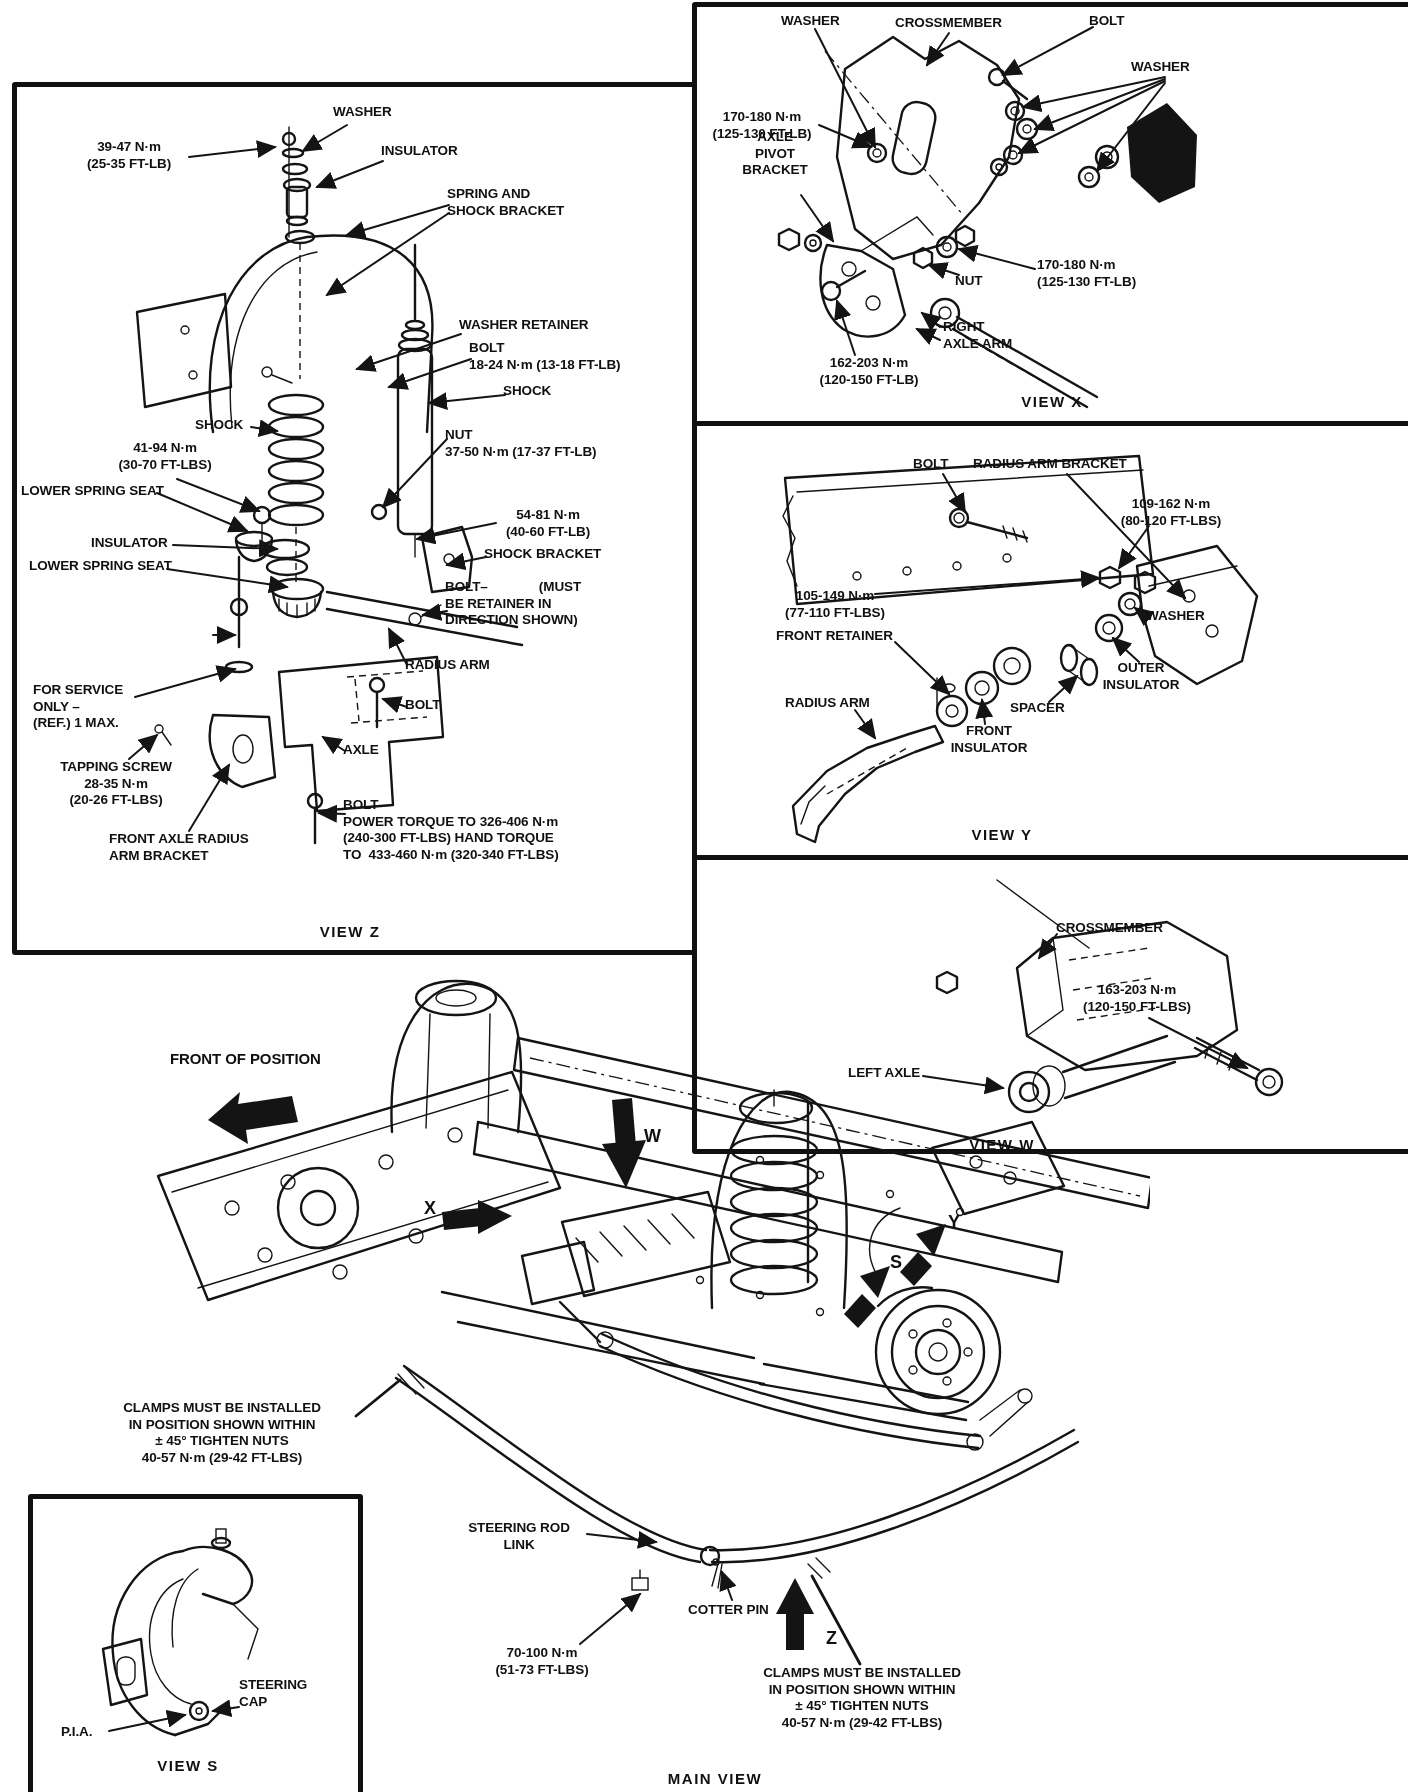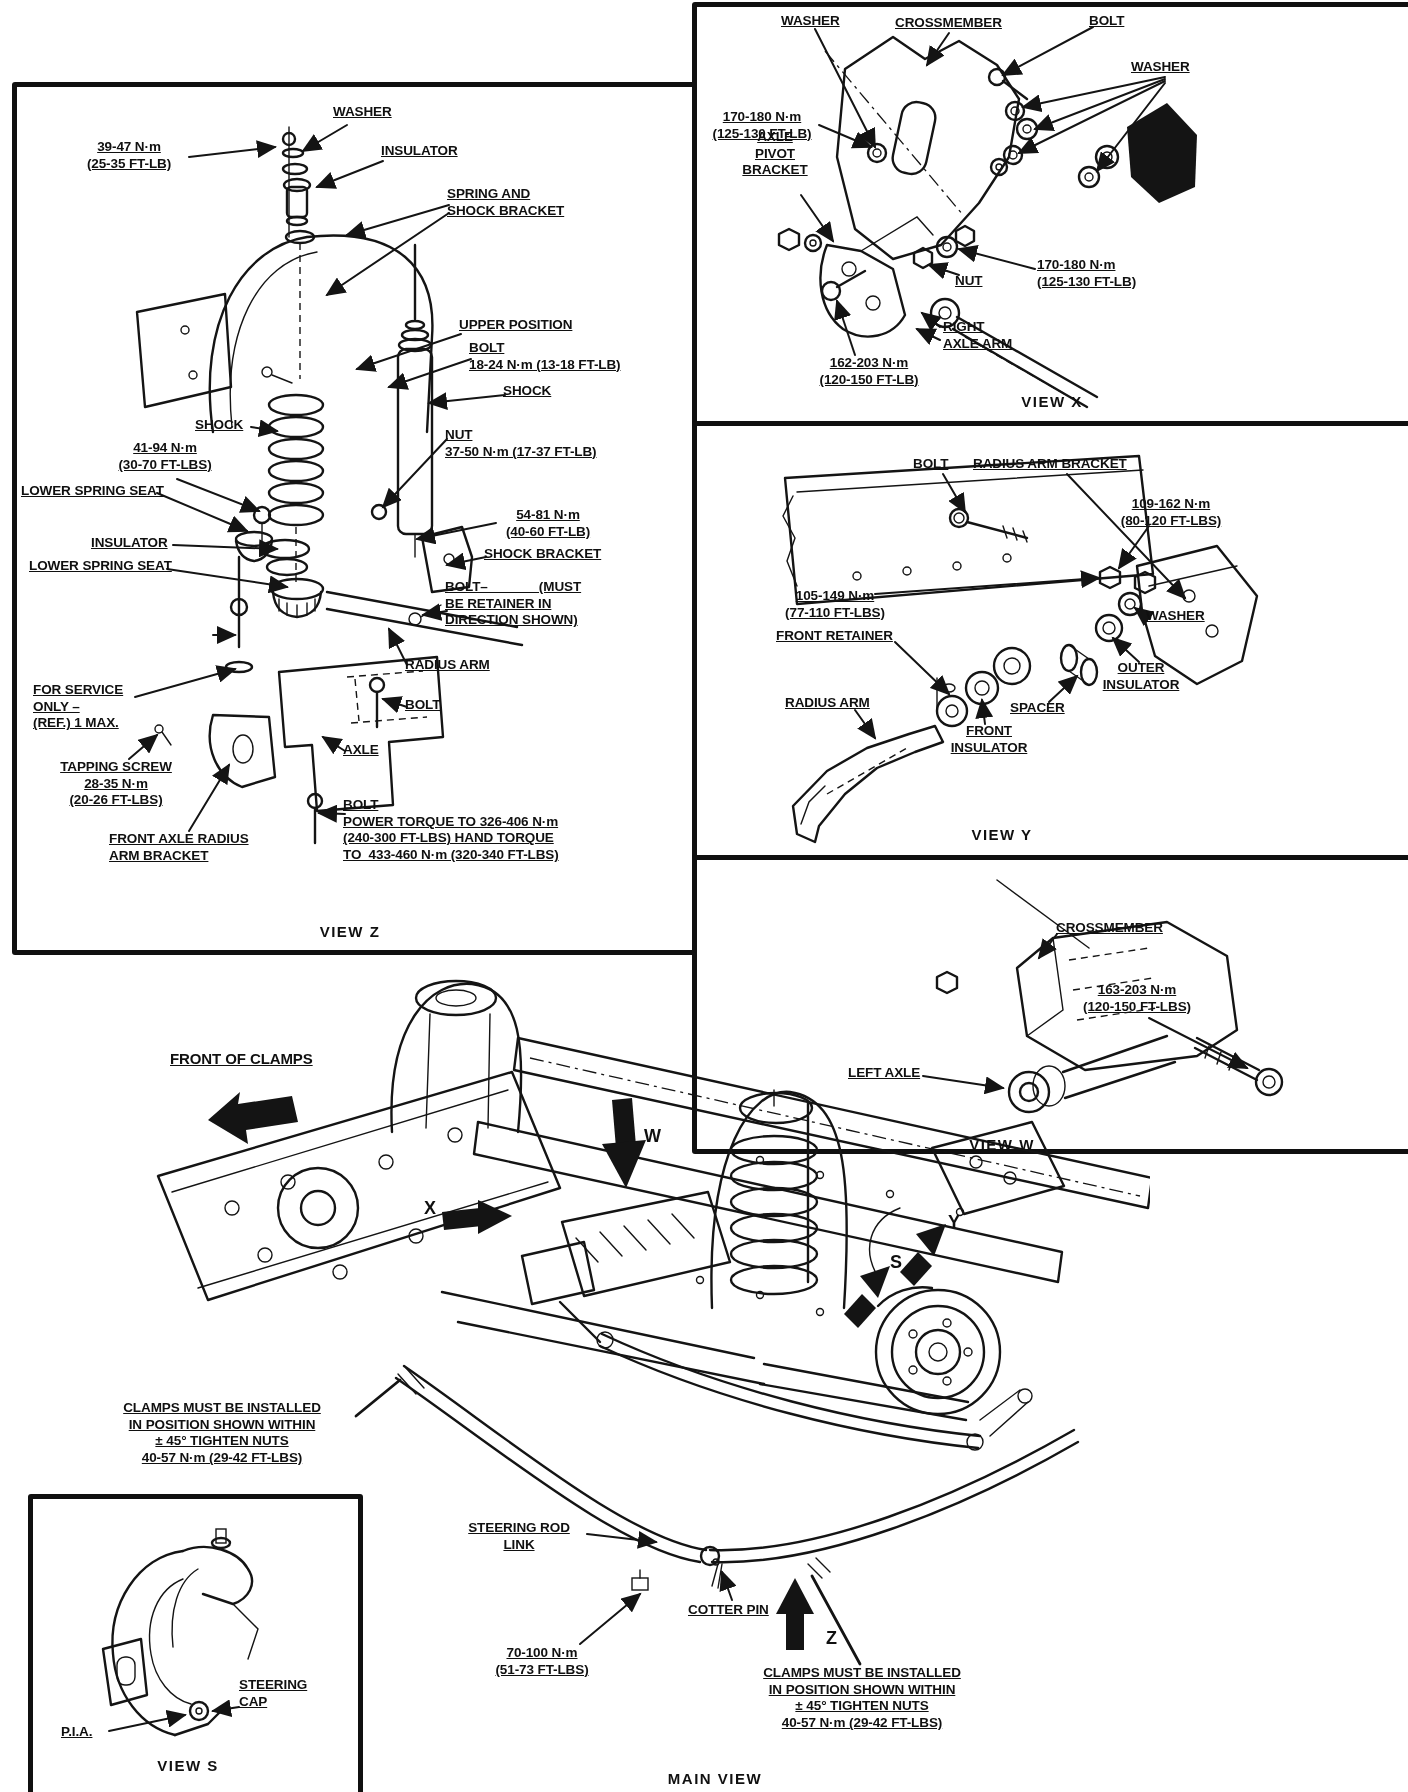--- a/index.html
+++ b/index.html
@@ -1,20 +1,20 @@
 <!DOCTYPE html>
 <html><head>
 <meta charset="utf-8">
 <style>
   html,body{margin:0;padding:0;background:#f3f3f0;}
   #stage{position:relative;width:1408px;height:1792px;background:#ffffff;overflow:hidden;
          font-family:"Liberation Sans",sans-serif;color:#101010;}
   .panel{position:absolute;border:5px solid #101010;background:#fff;border-radius:3px;}
   .lbl{position:absolute;font:700 13.5px/1.24 "Liberation Sans",sans-serif;color:#101010;
-       white-space:pre-wrap;letter-spacing:-0.1px;z-index:5;text-decoration:underline;}
+       white-space:pre-wrap;letter-spacing:-0.1px;z-index:5;}
   .ctr{text-align:center}
   .view-title{position:absolute;font:700 15px "Liberation Sans",sans-serif;letter-spacing:1.5px;
        color:#101010;z-index:5;text-align:center;}
   .mk{position:absolute;font:700 18px "Liberation Sans",sans-serif;color:#101010;z-index:6;}
   svg.draw{position:absolute;left:0;top:0;width:100%;height:100%;z-index:1;}
   .s{stroke:#141414;fill:none;stroke-width:2.4;stroke-linecap:round;stroke-linejoin:round}
   .t{stroke:#141414;fill:none;stroke-width:1.4;stroke-linecap:round}
   .ld{stroke:#141414;fill:none;stroke-width:2;stroke-linecap:round}
   .ldx{stroke:#141414;fill:none;stroke-width:2.8;stroke-linecap:round}
   .blk{fill:#141414;stroke:none}
@@ -157,21 +157,21 @@
       <polygon class="blk" points="418,250 418,284 452,266"></polygon>
       <polygon class="blk" points="840,322 858,302 872,316 854,336"></polygon>
       <polygon class="blk" points="886,274 856,284 874,306"></polygon>
       <polygon class="blk" points="784,364 802,344 816,358 798,378"></polygon>
       <polygon class="blk" points="830,316 800,326 818,348"></polygon>
       <polygon class="blk" points="726,700 744,700 744,662 726,662"></polygon>
       <polygon class="blk" points="716,664 754,664 735,628"></polygon>
     </g>
   </svg>
 
-  <div class="lbl" style="left:170px;top:1050px;font-size:15px">FRONT OF CLAMPS</div>
+  <div class="lbl" style="left:170px;top:1050px;font-size:15px">FRONT OF POSITION</div>
   <div class="lbl ctr" style="left:88px;top:1400px;width:268px">CLAMPS MUST BE INSTALLED
 IN POSITION SHOWN WITHIN
 ± 45° TIGHTEN NUTS
 40-57 N·m (29-42 FT-LBS)</div>
   <div class="lbl ctr" style="left:452px;top:1520px;width:134px">STEERING ROD
 LINK</div>
   <div class="lbl" style="left:688px;top:1602px">COTTER PIN</div>
   <div class="lbl ctr" style="left:478px;top:1645px;width:128px">70-100 N·m
 (51-73 FT-LBS)</div>
   <div class="lbl ctr" style="left:716px;top:1665px;width:292px">CLAMPS MUST BE INSTALLED
@@ -285,21 +285,21 @@
       <line class="ld" x1="112" y1="672" x2="140" y2="648" marker-end="url(#aZ)"></line>
       <line class="ld" x1="172" y1="744" x2="212" y2="678" marker-end="url(#aZ)"></line>
       <line class="ld" x1="328" y1="727" x2="302" y2="726" marker-end="url(#aZ)"></line>
     </svg>
     <div class="lbl" style="left:316px;top:17px">WASHER</div>
     <div class="lbl ctr" style="left:56px;top:52px;width:112px">39-47 N·m
 (25-35 FT-LB)</div>
     <div class="lbl" style="left:364px;top:56px">INSULATOR</div>
     <div class="lbl" style="left:430px;top:99px">SPRING AND
 SHOCK BRACKET</div>
-    <div class="lbl" style="left:442px;top:230px">UPPER POSITION</div>
+    <div class="lbl" style="left:442px;top:230px">WASHER RETAINER</div>
     <div class="lbl" style="left:452px;top:253px">BOLT
 18-24 N·m (13-18 FT-LB)</div>
     <div class="lbl" style="left:486px;top:296px">SHOCK</div>
     <div class="lbl" style="left:178px;top:330px">SHOCK</div>
     <div class="lbl ctr" style="left:96px;top:353px;width:104px">41-94 N·m
 (30-70 FT-LBS)</div>
     <div class="lbl" style="left:4px;top:396px">LOWER SPRING SEAT</div>
     <div class="lbl" style="left:428px;top:340px">NUT
 37-50 N·m (17-37 FT-LB)</div>
     <div class="lbl ctr" style="left:477px;top:420px;width:108px">54-81 N·m

